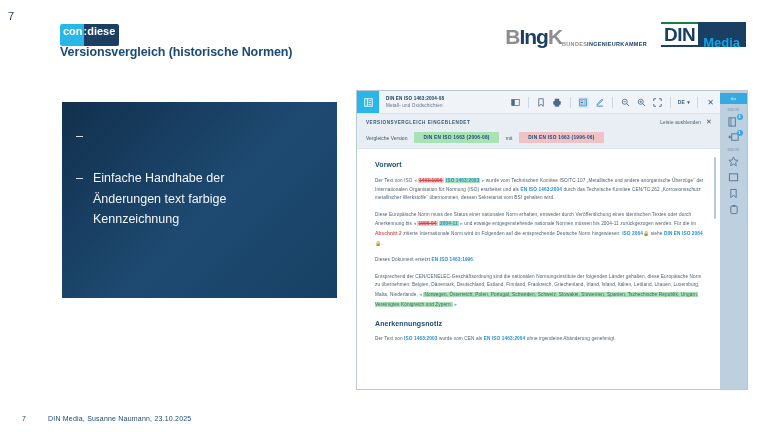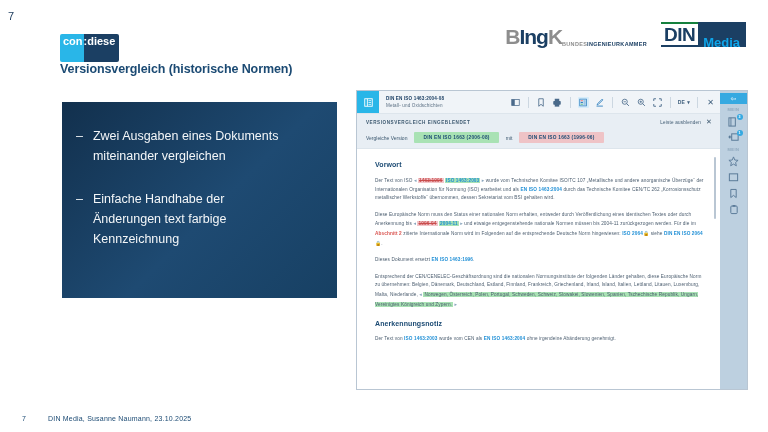--- a/index.html
+++ b/index.html
@@ -16,28 +16,28 @@
   }
   .footer{
     position:absolute;left:22px;bottom:10px;display:flex;align-items:center;gap:16px;
     font-size:7px;color:#1b4a73;letter-spacing:.2px;
   }
   .footer .fnum{width:10px;display:inline-block;}
 
   
   .contextlogo{
     position:absolute;left:60px;top:24px;display:inline-flex;align-items:stretch;
-    height:28px;border-radius:2px;overflow:hidden;
-    font-weight:bold;font-size:11px;line-height:15px;margin-top:10px;
+    height:22px;border-radius:2px;overflow:hidden;
+    font-weight:bold;font-size:11px;line-height:15px;
   }
   .contextlogo .c1{background:#29b6e8;color:#ffffff;padding:0 1px 0 3px;}
   .contextlogo .c2{background:#1b3f63;color:#ffffff;padding:0 4px 0 0;}
 
   .slide-title{
-    position:absolute;left:60px;top:62px;
+    position:absolute;left:60px;top:45px;
     font-size:12.5px;font-weight:bold;color:#1b4a73;letter-spacing:-.1px;
   }
 
   
   .logos{position:absolute;right:22px;top:22px;display:flex;align-items:flex-end;gap:14px;}
   .bingk{display:flex;flex-direction:row;align-items:flex-end;line-height:1;}
   .bingk .bi-main{font-size:21px;font-weight:bold;letter-spacing:-1px;}
   .bingk .bi-main .g{color:#8d8d8d;}
   .bingk .bi-main .b{color:#1b3f63;}
   .bingk .bi-sub1{font-size:5.5px;font-weight:bold;color:#8d8d8d;letter-spacing:.3px;margin-top:1px;}
@@ -159,21 +159,20 @@
     <div class="dinmedia">
       <div class="din">DIN</div>
       <div class="media">Media</div>
     </div>
   </div>
 
   <div class="bulletbox">
     <ul>
       <li>
         <span class="dash">–</span>
-        <span class="txt">Zwei Ausgaben eines Dokuments miteinander vergleichen</span>
       </li>
       <li>
         <span class="dash">–</span>
         <span class="txt">Einfache Handhabe der Änderungen text farbige Kennzeichnung</span>
       </li>
     </ul>
   </div>
 
   <div class="shot">
     <div class="shot-main">

